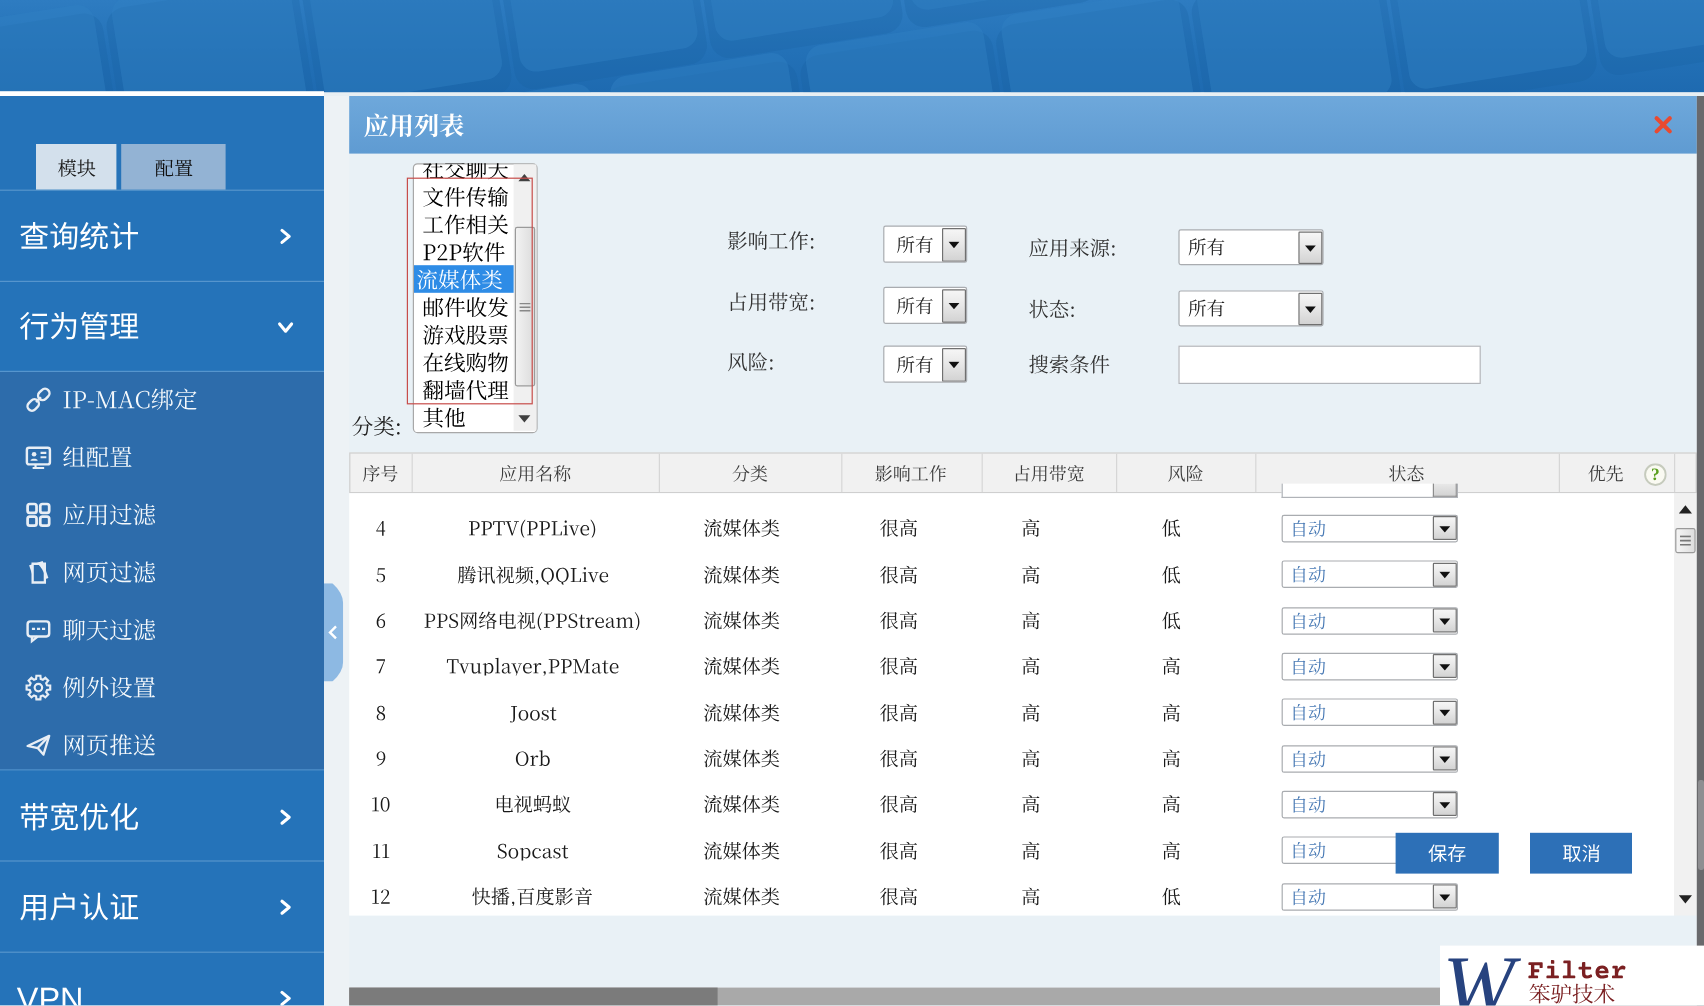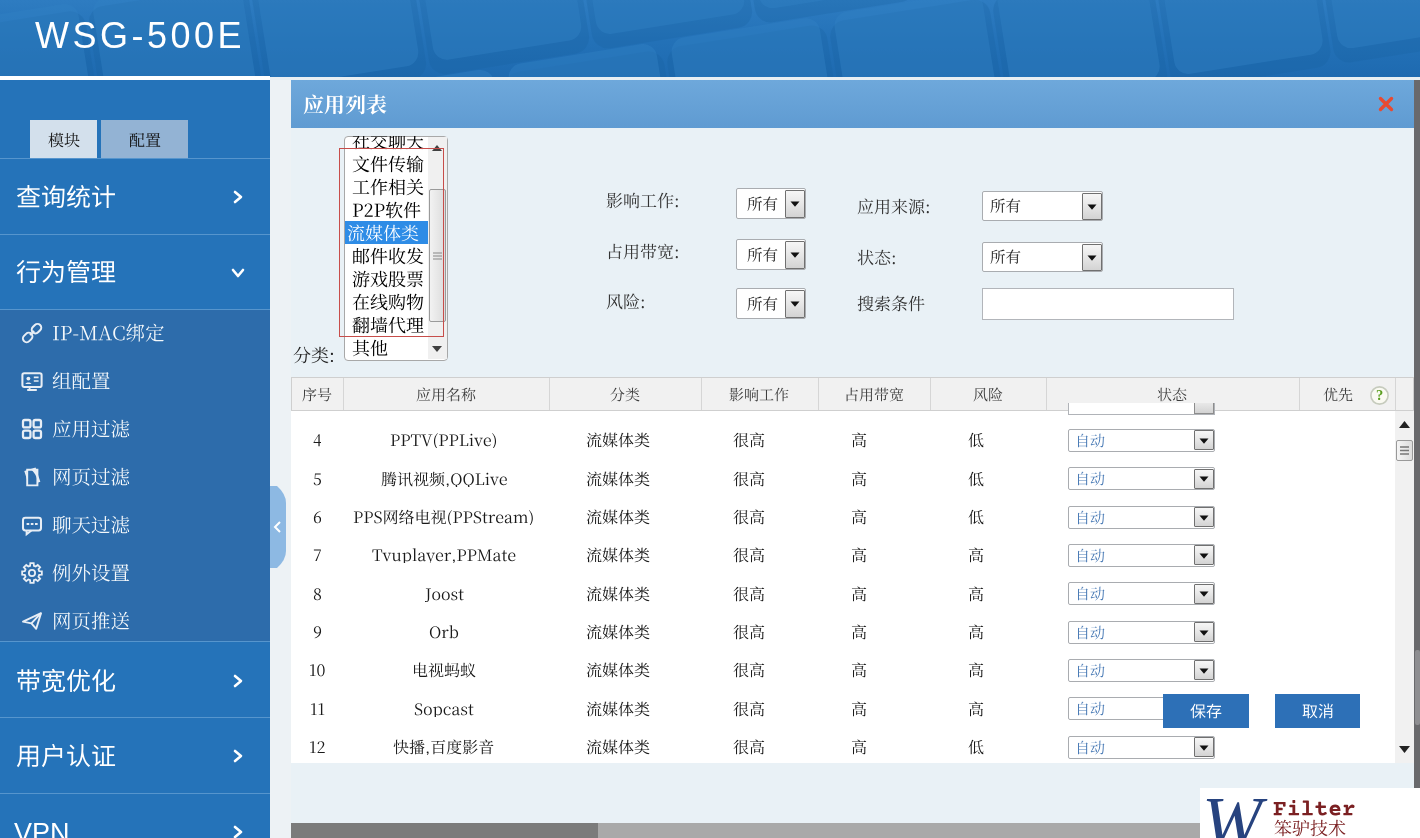--- a/index.html
+++ b/index.html
@@ -612,21 +612,20 @@
 <rect x="505" y="35" width="150" height="115" rx="14"></rect>
 <rect x="670" y="35" width="150" height="115" rx="14"></rect>
 <rect x="835" y="35" width="150" height="115" rx="14"></rect>
 <rect x="1000" y="35" width="150" height="115" rx="14"></rect>
 <rect x="1165" y="35" width="150" height="115" rx="14"></rect>
 <rect x="1330" y="35" width="150" height="115" rx="14"></rect>
 <rect x="1495" y="35" width="150" height="115" rx="14"></rect>
 </g>
 </g>
 </svg>
-<div style="position:absolute;left:35px;top:18px;font-family:'Liberation Sans',sans-serif;font-size:36px;font-weight:400;color:#fff;letter-spacing:3.5px;line-height:36px">WSG-500E</div>
 </div>
 <div style="position:absolute;left:0;top:77px;width:1420px;height:3px;background:#e8eff3;"></div>
 <div style="position:absolute;left:0;top:76px;width:270px;height:4px;background:#ffffff;"></div>
 <div style="position:absolute;left:0;top:80px;width:270px;height:758px;background:#2573b9;"></div>
 <div style="position:absolute;left:30px;top:120px;width:67px;height:38px;background:#d3e0ec;"></div>
 <svg class="t" width="32.0" height="16.0" viewBox="0 -880 2000 1000" style="position:absolute;left:47.5px;top:131.5px;color:#1b1b1b;z-index:3;">
       <use href="#t0"></use>
     </svg>
 <div style="position:absolute;left:101px;top:120px;width:87px;height:38px;background:#93b3d4;"></div>
 <svg class="t" width="32.0" height="16.0" viewBox="0 -880 2000 1000" style="position:absolute;left:128.5px;top:131.5px;color:#111;z-index:3;">

